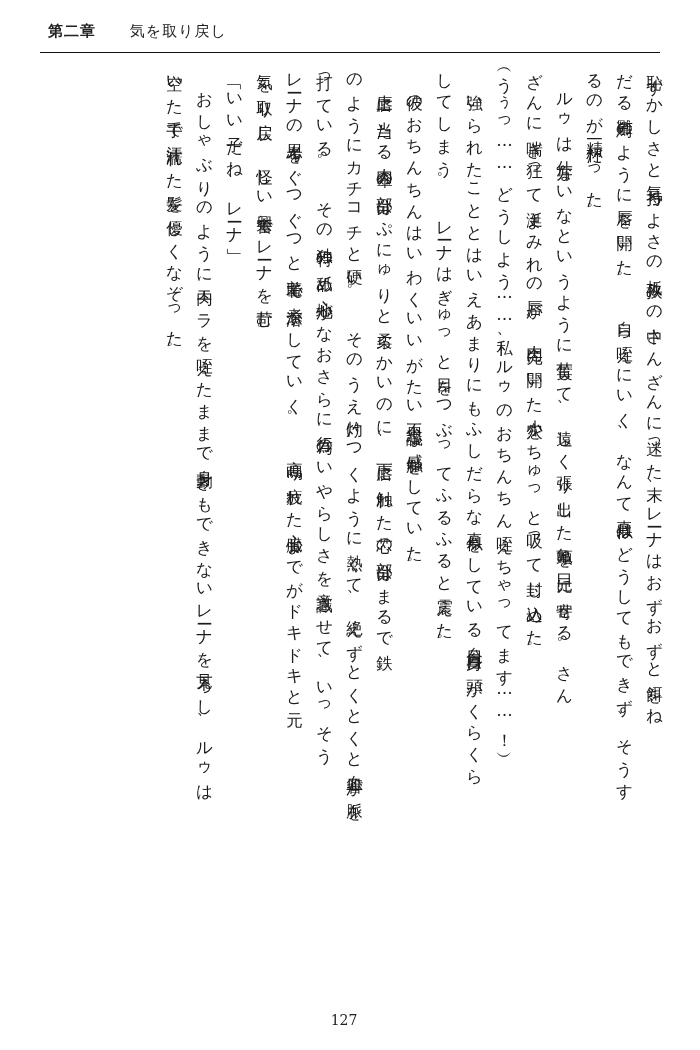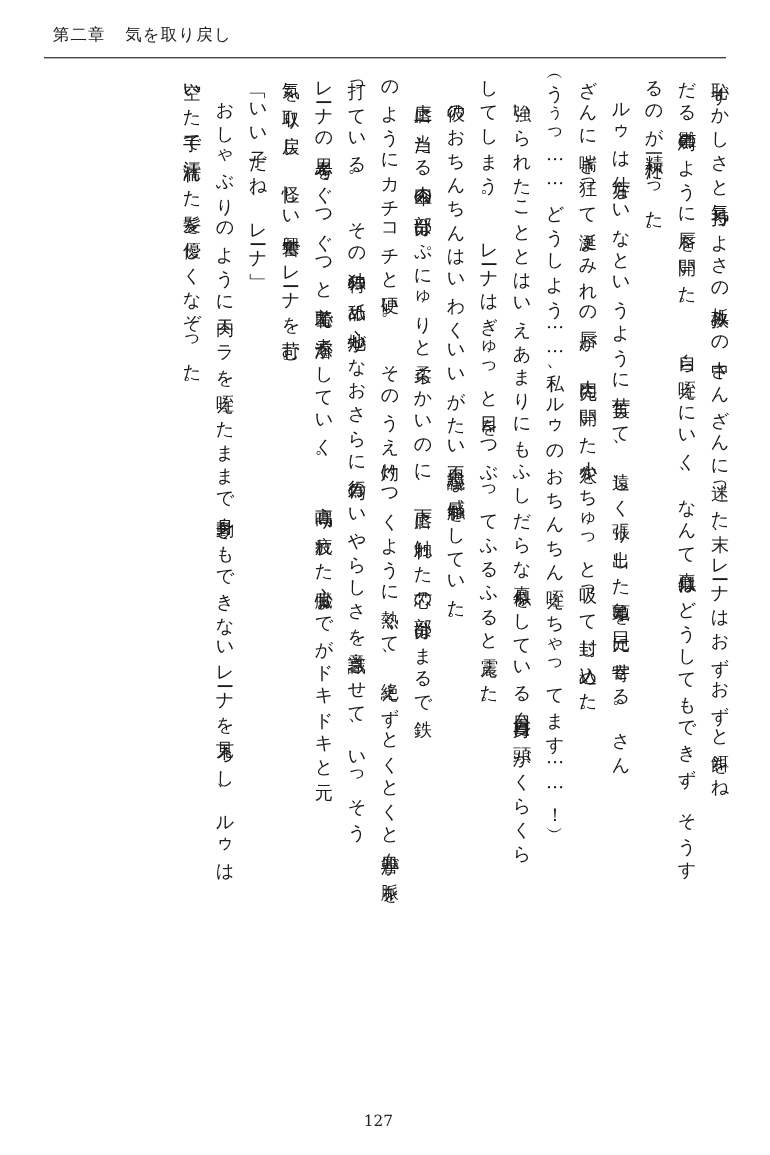--- a/index.html
+++ b/index.html
@@ -23,21 +23,22 @@
     left: 48px;
     right: 48px;
     height: 26px;
     font-size: 15px;
     letter-spacing: 1px;
     color: #222;
     white-space: nowrap;
   }
   .header .chapter-num {
     display: inline-block;
-    margin-right: 12px;
+    margin-right: 28px;
+    font-weight: bold;
   }
   .header .chapter-title {
     display: inline-block;
   }
   .rule {
     position: absolute;
     top: 52px;
     left: 40px;
     right: 40px;
     height: 1px;

